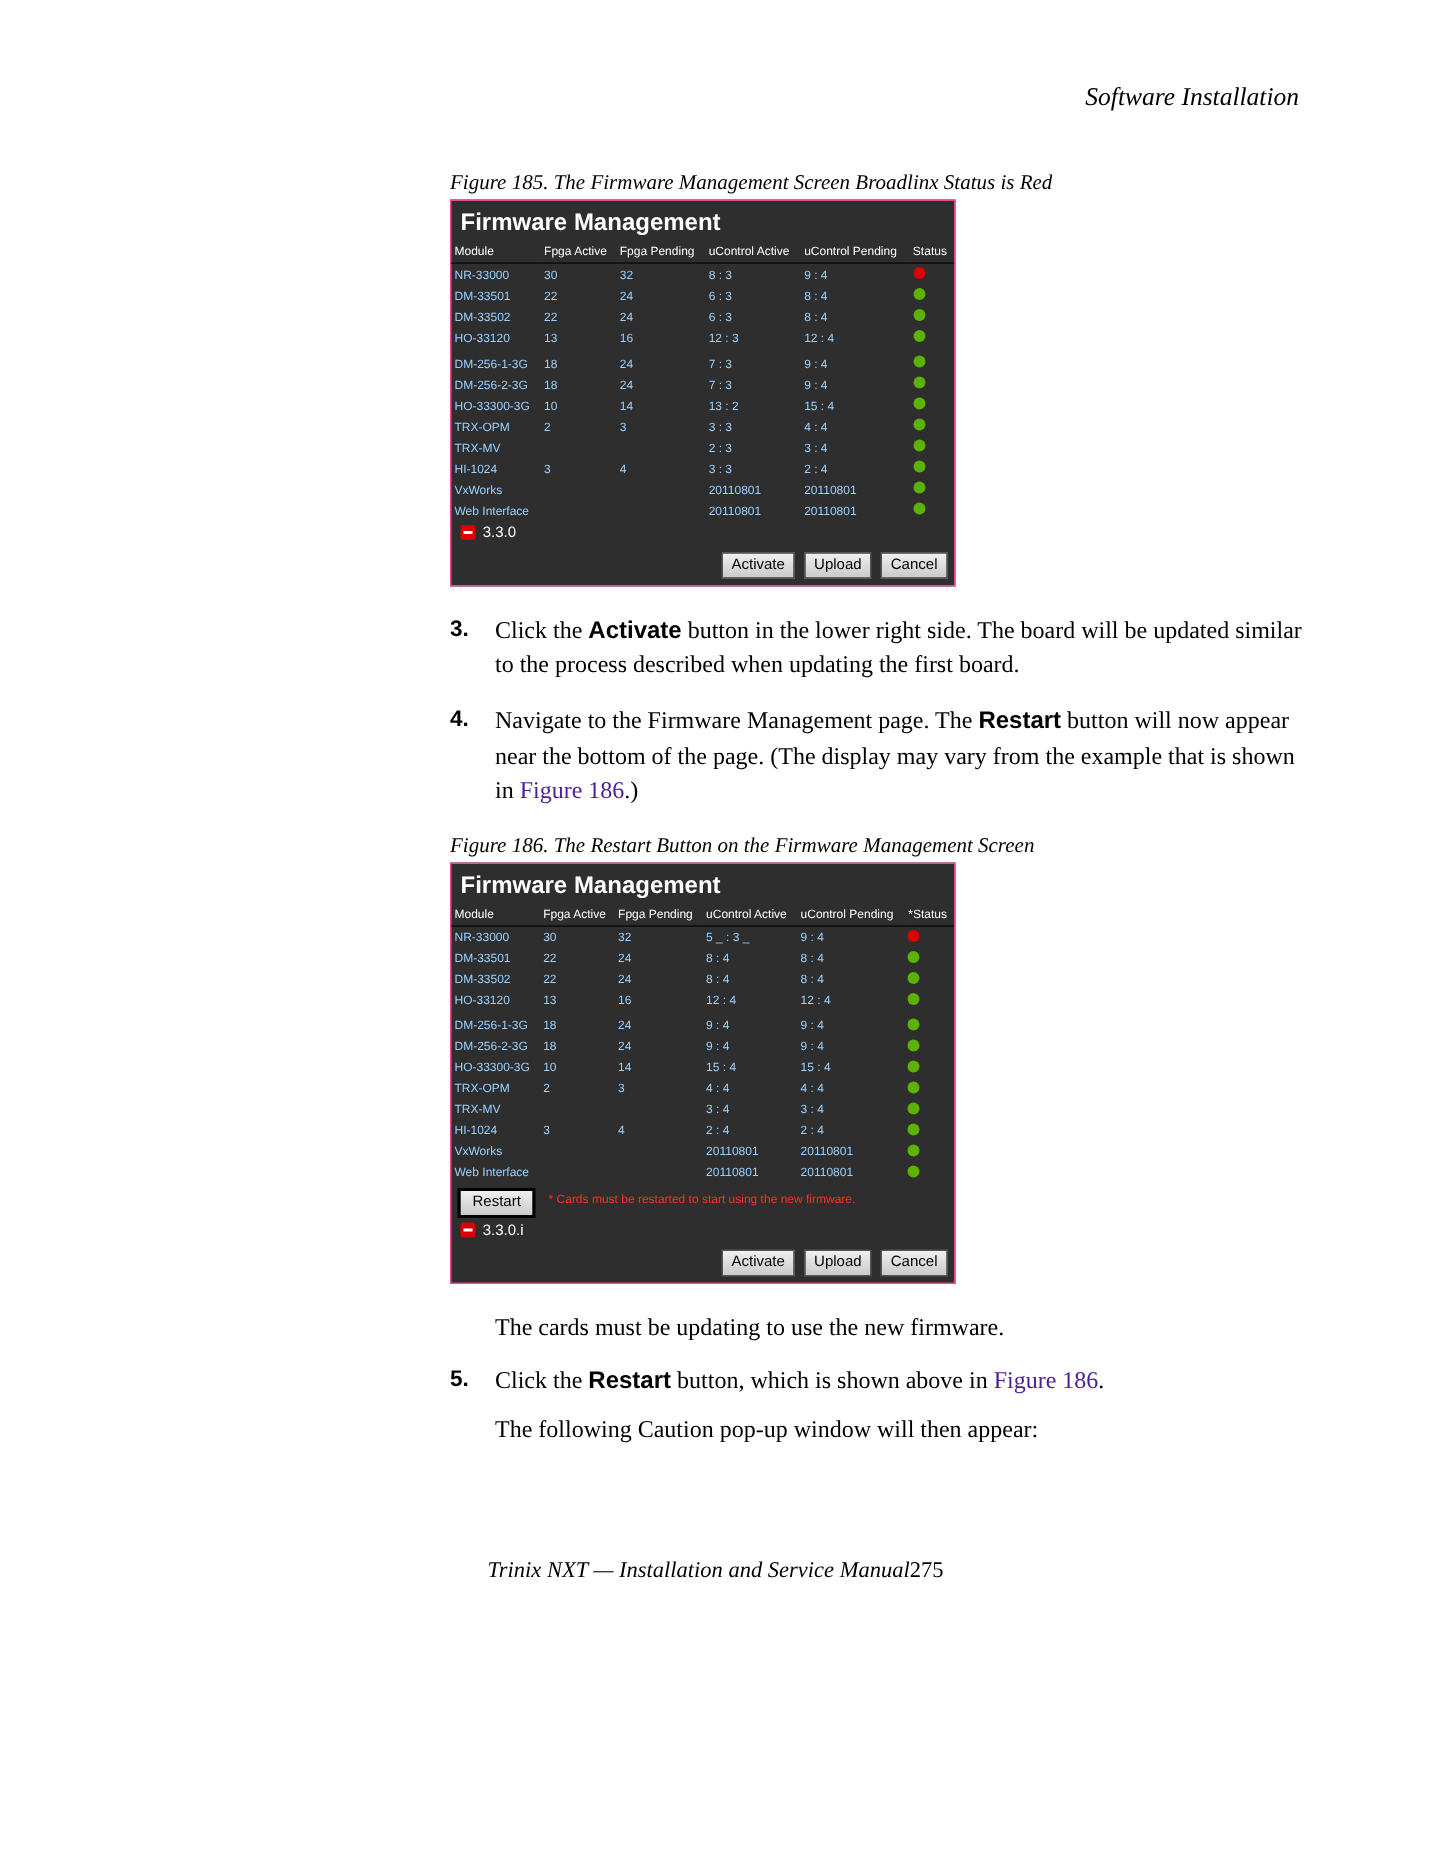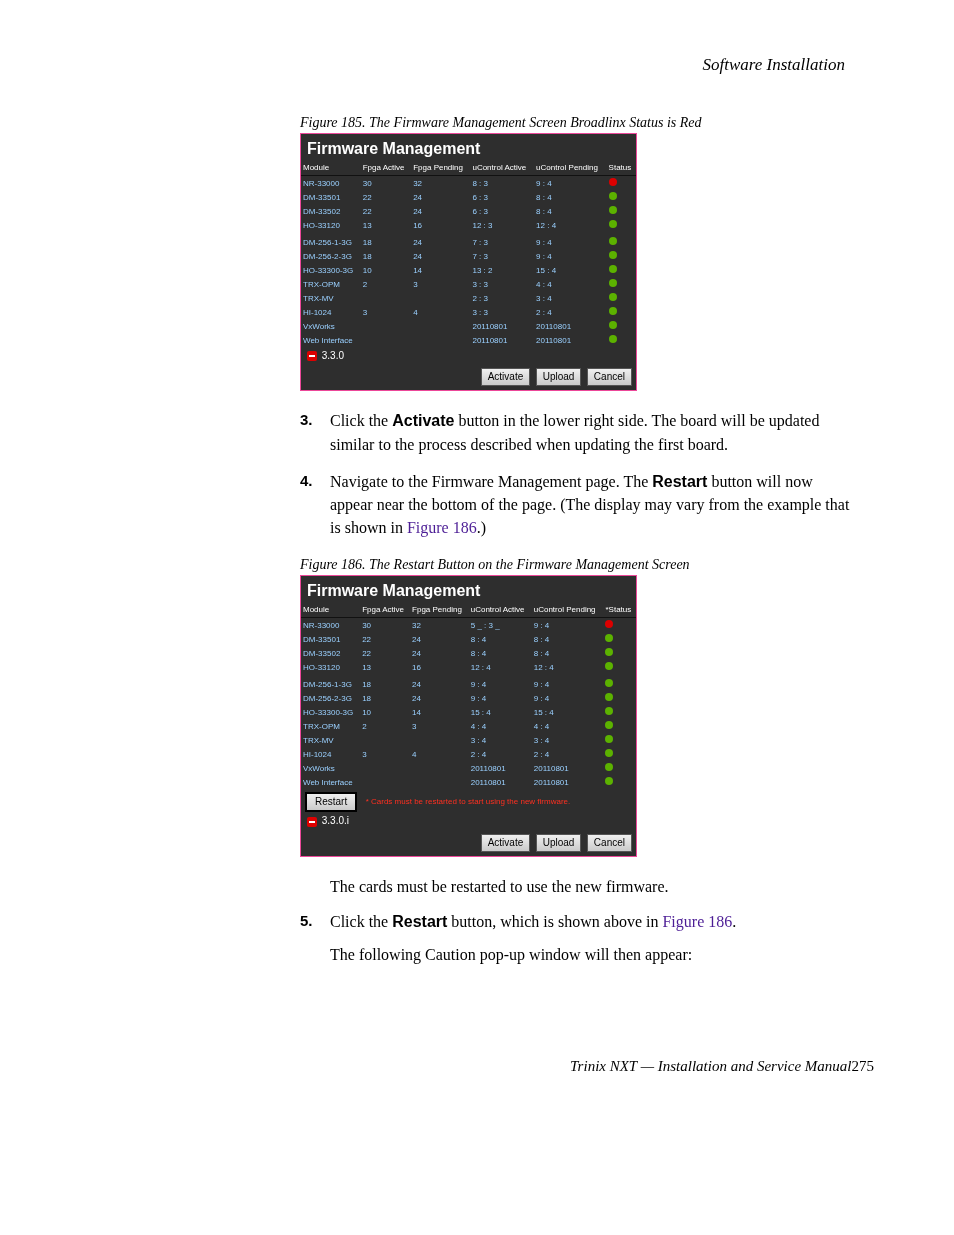--- a/index.html
+++ b/index.html
@@ -7,21 +7,21 @@
     font-family: Georgia, 'Times New Roman', serif;
     background: #fff;
     color: #000;
     width: 954px;
   }
   .page {
     width: 954px;
     height: 1095px;
     position: relative;
     box-sizing: border-box;
-    padding: 55px 101px 0 80px;
+    padding: 55px 80px 0 80px;
   }
   .header-right {
     text-align: right;
     font-style: italic;
     font-size: 17px;
     margin-bottom: 40px;
     padding-right: 8px;
   }
   .figure-caption {
     font-style: italic;
@@ -148,25 +148,25 @@
   .bold-sans { font-family: Arial, sans-serif; font-weight: bold; }
   .link { color: #4c1d95; }
   .body-para {
     font-size: 16px;
     line-height: 1.45;
     margin: 0 0 12px 30px;
   }
   .content-block { margin-left: 220px; }
   .footer {
     position: absolute;
-    bottom: 20px;
+    bottom: 39px;
     left: 80px;
     right: 80px;
     display: flex;
-    justify-content: flex-end;
+    justify-content: center;
     font-size: 15px;
   }
   .footer-left { font-style: italic; }
   .footer-right { font-style: normal; }
 </style>
 </head>
 <body>
 
 <div class="page">
   <div class="header-right">Software Installation</div>
@@ -437,21 +437,21 @@
         <span>3.3.0.i</span>
       </div>
       <div class="button-row">
         <span class="gray-btn">Activate</span>
         <span class="gray-btn">Upload</span>
         <span class="gray-btn">Cancel</span>
       </div>
     </div>
   </div>
 
-  <p class="body-para" style="margin-left:250px;">The cards must be restarted to use the new firmware.</p>
+  <p class="body-para" style="margin-left:250px;">The cards must be updating to use the new firmware.</p>
 
   <ol class="step-list" style="margin-left:220px;">
     <li>
       <span class="step-num">5</span>
       <span class="step-body">
         <span>Click the </span><span class="bold-sans">Restart</span><span> button, which is shown above in </span><span class="link">Figure 186</span><span>.</span>
         <div style="height:10px"></div>
         <span>The following Caution pop-up window will then appear:</span>
       </span>
     </li>

